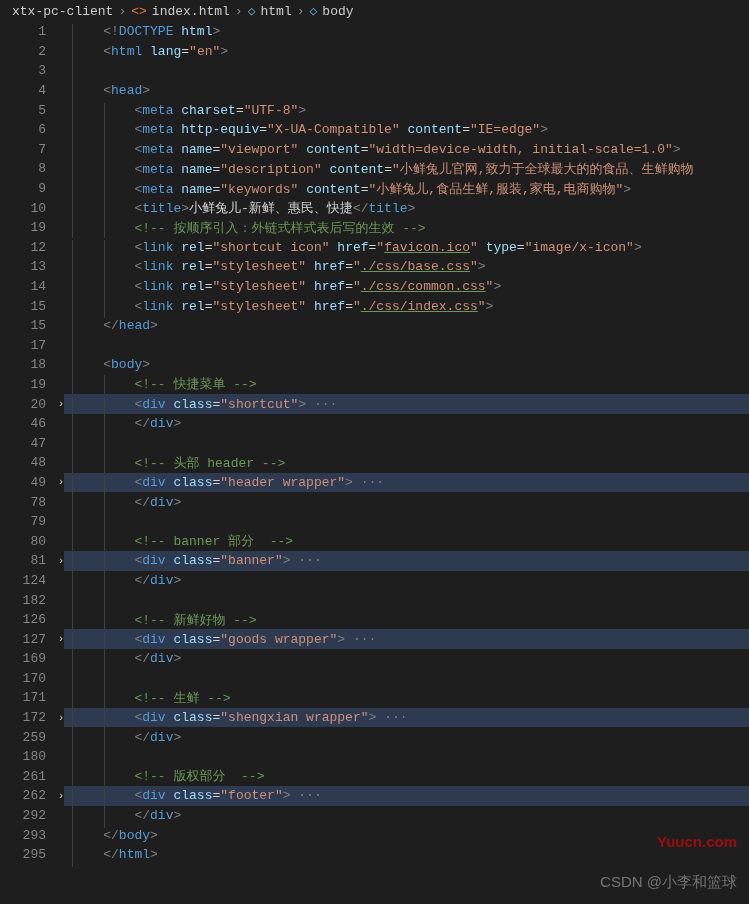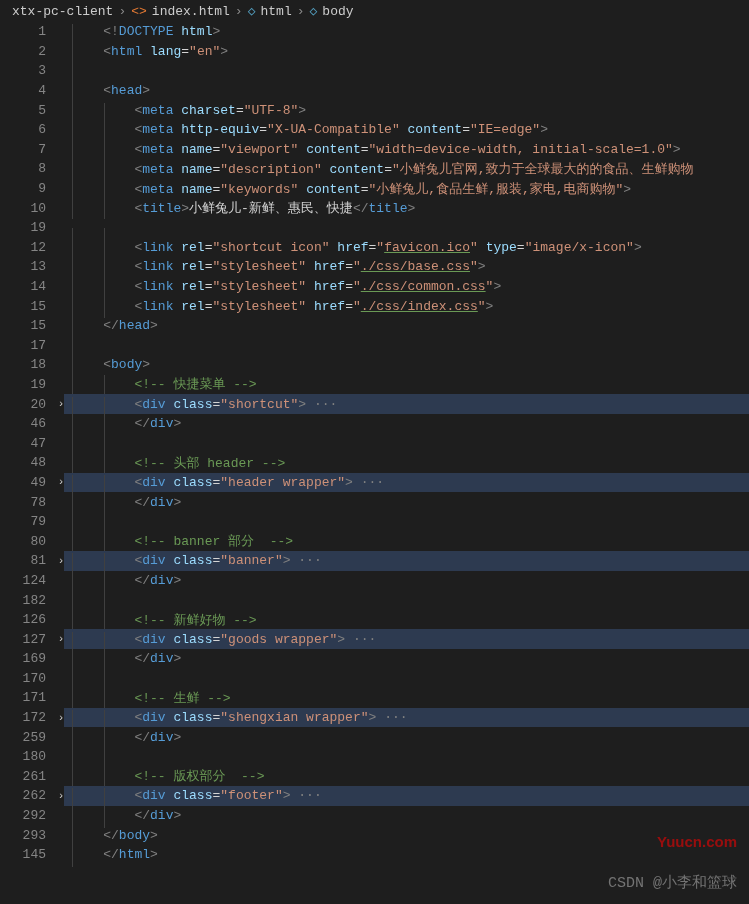--- a/index.html
+++ b/index.html
@@ -93,21 +93,21 @@
     font-size: 15px;
     font-family: sans-serif;
     font-weight: bold;
   }
   .watermark2 {
     position: absolute;
     right: 12px;
     bottom: 12px;
     color: rgba(200,200,200,0.5);
     font-size: 15px;
-    font-family: Liberation Mono, monospace;
+    font-family: Liberation Sans, sans-serif;
   }
 </style>
 </head>
 <body>
 
 <div class="breadcrumb">
   <span>xtx-pc-client</span>
   <span class="crumb-sep">›</span>
   <span class="crumb-icon" style="color:#e37933;">&lt;&gt;</span>
   <span>index.html</span>
@@ -123,21 +123,21 @@
     <div class="line"><div class="gutter">1</div><div class="fold"></div><div class="code"><span class="indent-guide" style="left: 4px;"></span><span class="code-text"><span>    </span><span class="grey">&lt;!</span><span class="blue">DOCTYPE</span><span class="white"> </span><span class="lblue">html</span><span class="grey">&gt;</span></span></div></div>
     <div class="line"><div class="gutter">2</div><div class="fold"></div><div class="code"><span class="indent-guide" style="left: 4px;"></span><span class="code-text"><span>    </span><span class="grey">&lt;</span><span class="blue">html</span><span class="white"> </span><span class="lblue">lang</span><span class="white">=</span><span class="str">"en"</span><span class="grey">&gt;</span></span></div></div>
     <div class="line"><div class="gutter">3</div><div class="fold"></div><div class="code"><span class="indent-guide" style="left: 4px;"></span><span class="code-text"><span>    </span></span></div></div>
     <div class="line"><div class="gutter">4</div><div class="fold"></div><div class="code"><span class="indent-guide" style="left: 4px;"></span><span class="code-text"><span>    </span><span class="grey">&lt;</span><span class="blue">head</span><span class="grey">&gt;</span></span></div></div>
     <div class="line"><div class="gutter">5</div><div class="fold"></div><div class="code"><span class="indent-guide" style="left: 4px;"></span><span class="indent-guide" style="left: 36px;"></span><span class="code-text"><span>        </span><span class="grey">&lt;</span><span class="blue">meta</span><span class="white"> </span><span class="lblue">charset</span><span class="white">=</span><span class="str">"UTF-8"</span><span class="grey">&gt;</span></span></div></div>
     <div class="line"><div class="gutter">6</div><div class="fold"></div><div class="code"><span class="indent-guide" style="left: 4px;"></span><span class="indent-guide" style="left: 36px;"></span><span class="code-text"><span>        </span><span class="grey">&lt;</span><span class="blue">meta</span><span class="white"> </span><span class="lblue">http-equiv</span><span class="white">=</span><span class="str">"X-UA-Compatible"</span><span class="white"> </span><span class="lblue">content</span><span class="white">=</span><span class="str">"IE=edge"</span><span class="grey">&gt;</span></span></div></div>
     <div class="line"><div class="gutter">7</div><div class="fold"></div><div class="code"><span class="indent-guide" style="left: 4px;"></span><span class="indent-guide" style="left: 36px;"></span><span class="code-text"><span>        </span><span class="grey">&lt;</span><span class="blue">meta</span><span class="white"> </span><span class="lblue">name</span><span class="white">=</span><span class="str">"viewport"</span><span class="white"> </span><span class="lblue">content</span><span class="white">=</span><span class="str">"width=device-width, initial-scale=1.0"</span><span class="grey">&gt;</span></span></div></div>
     <div class="line"><div class="gutter">8</div><div class="fold"></div><div class="code"><span class="indent-guide" style="left: 4px;"></span><span class="indent-guide" style="left: 36px;"></span><span class="code-text"><span>        </span><span class="grey">&lt;</span><span class="blue">meta</span><span class="white"> </span><span class="lblue">name</span><span class="white">=</span><span class="str">"description"</span><span class="white"> </span><span class="lblue">content</span><span class="white">=</span><span class="str">"小鲜兔儿官网,致力于全球最大的的食品、生鲜购物</span></span></div></div>
     <div class="line"><div class="gutter">9</div><div class="fold"></div><div class="code"><span class="indent-guide" style="left: 4px;"></span><span class="indent-guide" style="left: 36px;"></span><span class="code-text"><span>        </span><span class="grey">&lt;</span><span class="blue">meta</span><span class="white"> </span><span class="lblue">name</span><span class="white">=</span><span class="str">"keywords"</span><span class="white"> </span><span class="lblue">content</span><span class="white">=</span><span class="str">"小鲜兔儿,食品生鲜,服装,家电,电商购物"</span><span class="grey">&gt;</span></span></div></div>
     <div class="line"><div class="gutter">10</div><div class="fold"></div><div class="code"><span class="indent-guide" style="left: 4px;"></span><span class="indent-guide" style="left: 36px;"></span><span class="code-text"><span>        </span><span class="grey">&lt;</span><span class="blue">title</span><span class="grey">&gt;</span><span class="white">小鲜兔儿-新鲜、惠民、快捷</span><span class="grey">&lt;/</span><span class="blue">title</span><span class="grey">&gt;</span></span></div></div>
-    <div class="line"><div class="gutter">19</div><div class="fold"></div><div class="code"><span class="indent-guide" style="left: 4px;"></span><span class="indent-guide" style="left: 36px;"></span></div></div>
+    <div class="line"><div class="gutter">19</div><div class="fold"></div><div class="code"><span class="indent-guide" style="left: 4px;"></span><span class="indent-guide" style="left: 36px;"></span><span class="code-text"><span>        </span><span class="green">&lt;!-- 按顺序引入：外链式样式表后写的生效 --&gt;</span></span></div></div>
     <div class="line"><div class="gutter">12</div><div class="fold"></div><div class="code"><span class="indent-guide" style="left: 4px;"></span><span class="indent-guide" style="left: 36px;"></span><span class="code-text"><span>        </span><span class="grey">&lt;</span><span class="blue">link</span><span class="white"> </span><span class="lblue">rel</span><span class="white">=</span><span class="str">"shortcut icon"</span><span class="white"> </span><span class="lblue">href</span><span class="white">=</span><span class="str">"</span><span class="str link">favicon.ico</span><span class="str">"</span><span class="white"> </span><span class="lblue">type</span><span class="white">=</span><span class="str">"image/x-icon"</span><span class="grey">&gt;</span></span></div></div>
     <div class="line"><div class="gutter">13</div><div class="fold"></div><div class="code"><span class="indent-guide" style="left: 4px;"></span><span class="indent-guide" style="left: 36px;"></span><span class="code-text"><span>        </span><span class="grey">&lt;</span><span class="blue">link</span><span class="white"> </span><span class="lblue">rel</span><span class="white">=</span><span class="str">"stylesheet"</span><span class="white"> </span><span class="lblue">href</span><span class="white">=</span><span class="str">"</span><span class="str link">./css/base.css</span><span class="str">"</span><span class="grey">&gt;</span></span></div></div>
     <div class="line"><div class="gutter">14</div><div class="fold"></div><div class="code"><span class="indent-guide" style="left: 4px;"></span><span class="indent-guide" style="left: 36px;"></span><span class="code-text"><span>        </span><span class="grey">&lt;</span><span class="blue">link</span><span class="white"> </span><span class="lblue">rel</span><span class="white">=</span><span class="str">"stylesheet"</span><span class="white"> </span><span class="lblue">href</span><span class="white">=</span><span class="str">"</span><span class="str link">./css/common.css</span><span class="str">"</span><span class="grey">&gt;</span></span></div></div>
     <div class="line"><div class="gutter">15</div><div class="fold"></div><div class="code"><span class="indent-guide" style="left: 4px;"></span><span class="indent-guide" style="left: 36px;"></span><span class="code-text"><span>        </span><span class="grey">&lt;</span><span class="blue">link</span><span class="white"> </span><span class="lblue">rel</span><span class="white">=</span><span class="str">"stylesheet"</span><span class="white"> </span><span class="lblue">href</span><span class="white">=</span><span class="str">"</span><span class="str link">./css/index.css</span><span class="str">"</span><span class="grey">&gt;</span></span></div></div>
     <div class="line"><div class="gutter">15</div><div class="fold"></div><div class="code"><span class="indent-guide" style="left: 4px;"></span><span class="code-text"><span>    </span><span class="grey">&lt;/</span><span class="blue">head</span><span class="grey">&gt;</span></span></div></div>
     <div class="line"><div class="gutter">17</div><div class="fold"></div><div class="code"><span class="indent-guide" style="left: 4px;"></span><span class="code-text"><span>    </span></span></div></div>
     <div class="line"><div class="gutter">18</div><div class="fold"></div><div class="code"><span class="indent-guide" style="left: 4px;"></span><span class="code-text"><span>    </span><span class="grey">&lt;</span><span class="blue">body</span><span class="grey">&gt;</span></span></div></div>
     <div class="line"><div class="gutter">19</div><div class="fold"></div><div class="code"><span class="indent-guide" style="left: 4px;"></span><span class="indent-guide" style="left: 36px;"></span><span class="code-text"><span>        </span><span class="green">&lt;!-- 快捷菜单 --&gt;</span></span></div></div>
     <div class="line"><div class="hl"></div><div class="gutter">20</div><div class="fold">›</div><div class="code"><span class="indent-guide" style="left: 4px;"></span><span class="indent-guide" style="left: 36px;"></span><span class="code-text"><span>        </span><span class="grey">&lt;</span><span class="blue">div</span><span class="white"> </span><span class="lblue">class</span><span class="white">=</span><span class="str">"shortcut"</span><span class="grey">&gt;</span><span class="grey"> ···</span></span></div></div>
     <div class="line"><div class="gutter">46</div><div class="fold"></div><div class="code"><span class="indent-guide" style="left: 4px;"></span><span class="indent-guide" style="left: 36px;"></span><span class="code-text"><span>        </span><span class="grey">&lt;/</span><span class="blue">div</span><span class="grey">&gt;</span></span></div></div>
@@ -155,17 +155,17 @@
     <div class="line"><div class="gutter">169</div><div class="fold"></div><div class="code"><span class="indent-guide" style="left: 4px;"></span><span class="indent-guide" style="left: 36px;"></span><span class="code-text"><span>        </span><span class="grey">&lt;/</span><span class="blue">div</span><span class="grey">&gt;</span></span></div></div>
     <div class="line"><div class="gutter">170</div><div class="fold"></div><div class="code"><span class="indent-guide" style="left: 4px;"></span><span class="indent-guide" style="left: 36px;"></span><span class="code-text"><span>        </span></span></div></div>
     <div class="line"><div class="gutter">171</div><div class="fold"></div><div class="code"><span class="indent-guide" style="left: 4px;"></span><span class="indent-guide" style="left: 36px;"></span><span class="code-text"><span>        </span><span class="green">&lt;!-- 生鲜 --&gt;</span></span></div></div>
     <div class="line"><div class="hl"></div><div class="gutter">172</div><div class="fold">›</div><div class="code"><span class="indent-guide" style="left: 4px;"></span><span class="indent-guide" style="left: 36px;"></span><span class="code-text"><span>        </span><span class="grey">&lt;</span><span class="blue">div</span><span class="white"> </span><span class="lblue">class</span><span class="white">=</span><span class="str">"shengxian wrapper"</span><span class="grey">&gt;</span><span class="grey"> ···</span></span></div></div>
     <div class="line"><div class="gutter">259</div><div class="fold"></div><div class="code"><span class="indent-guide" style="left: 4px;"></span><span class="indent-guide" style="left: 36px;"></span><span class="code-text"><span>        </span><span class="grey">&lt;/</span><span class="blue">div</span><span class="grey">&gt;</span></span></div></div>
     <div class="line"><div class="gutter">180</div><div class="fold"></div><div class="code"><span class="indent-guide" style="left: 4px;"></span><span class="indent-guide" style="left: 36px;"></span><span class="code-text"><span>        </span></span></div></div>
     <div class="line"><div class="gutter">261</div><div class="fold"></div><div class="code"><span class="indent-guide" style="left: 4px;"></span><span class="indent-guide" style="left: 36px;"></span><span class="code-text"><span>        </span><span class="green">&lt;!-- 版权部分  --&gt;</span></span></div></div>
     <div class="line"><div class="hl"></div><div class="gutter">262</div><div class="fold">›</div><div class="code"><span class="indent-guide" style="left: 4px;"></span><span class="indent-guide" style="left: 36px;"></span><span class="code-text"><span>        </span><span class="grey">&lt;</span><span class="blue">div</span><span class="white"> </span><span class="lblue">class</span><span class="white">=</span><span class="str">"footer"</span><span class="grey">&gt;</span><span class="grey"> ···</span></span></div></div>
     <div class="line"><div class="gutter">292</div><div class="fold"></div><div class="code"><span class="indent-guide" style="left: 4px;"></span><span class="indent-guide" style="left: 36px;"></span><span class="code-text"><span>        </span><span class="grey">&lt;/</span><span class="blue">div</span><span class="grey">&gt;</span></span></div></div>
     <div class="line"><div class="gutter">293</div><div class="fold"></div><div class="code"><span class="indent-guide" style="left: 4px;"></span><span class="code-text"><span>    </span><span class="grey">&lt;/</span><span class="blue">body</span><span class="grey">&gt;</span></span></div></div>
-    <div class="line"><div class="gutter">145</div><div class="fold"></div><div class="code"><span class="indent-guide" style="left: 4px;"></span><span class="code-text"><span>    </span><span class="grey">&lt;/</span><span class="blue">html</span><span class="grey">&gt;</span></span></div></div>
+    <div class="line"><div class="gutter">295</div><div class="fold"></div><div class="code"><span class="indent-guide" style="left: 4px;"></span><span class="code-text"><span>    </span><span class="grey">&lt;/</span><span class="blue">html</span><span class="grey">&gt;</span></span></div></div>
   </div>
 
 <div class="watermark1">Yuucn.com</div>
 <div class="watermark2">CSDN @小李和篮球</div>
 
 </body></html>

